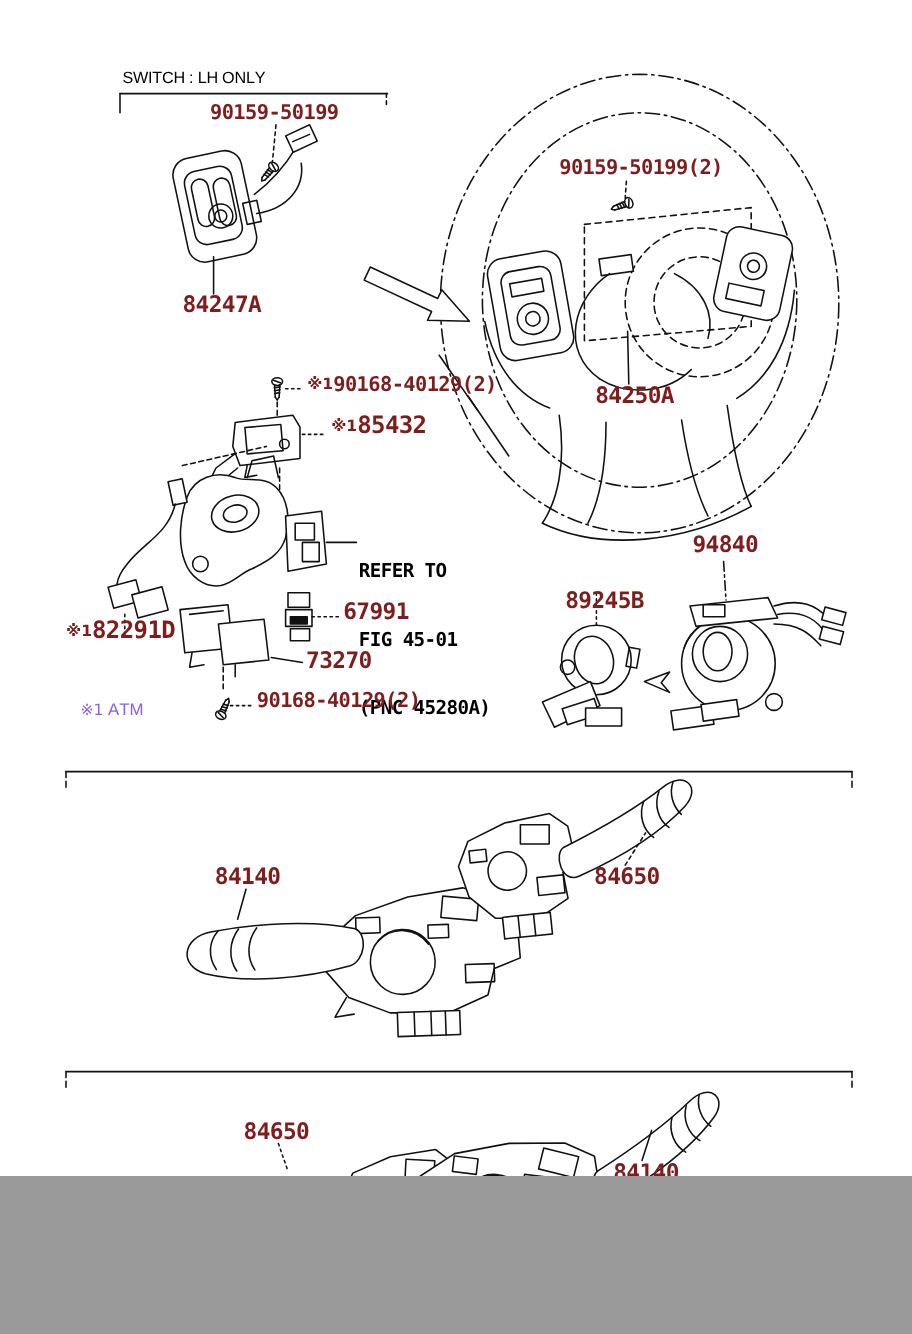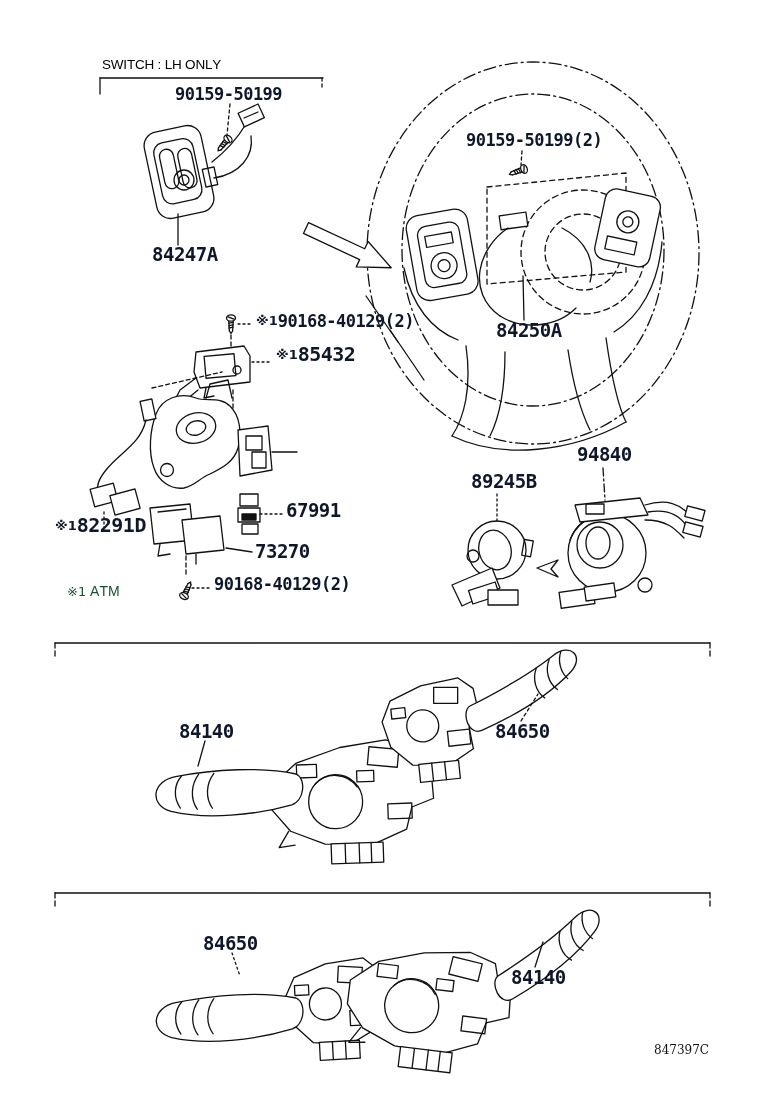--- a/index.html
+++ b/index.html
@@ -1,30 +1,30 @@
 <!DOCTYPE html>
 <html><head>
 <meta charset="utf-8">
 <style>
   html,body{margin:0;padding:0;background:#9a9a9a;}
-  .sheet{position:relative;width:760px;height:1112px;background:#ffffff;overflow:hidden;margin:0 auto;
+  .sheet{position:relative;width:760px;height:980px;background:#ffffff;overflow:hidden;margin:0 auto;
          font-kerning:none;}
   svg.art{position:absolute;left:0;top:0;}
   .plabel{position:absolute;font-family:"DejaVu Sans Mono","Liberation Mono",monospace;
-          font-weight:700;font-size:19px;line-height:1.02;color:#0f172a;white-space:pre;letter-spacing:-0.5px;}
+          font-weight:700;font-size:19px;line-height:1.02;color:#7f1d1d;white-space:pre;letter-spacing:-0.5px;}
   .sm{font-size:17px;}
   .xl{font-size:20px;}
   .plabel .mk{font-family:"DejaVu Sans","Liberation Sans",sans-serif;font-size:13px;font-weight:700;
               letter-spacing:0;vertical-align:2px;}
   .hdr{position:absolute;font-family:"Liberation Sans","DejaVu Sans",sans-serif;font-size:13.5px;
        font-weight:400;color:#000;white-space:pre;letter-spacing:-0.2px;}
   .refer{position:absolute;font-family:"DejaVu Sans Mono","Liberation Mono",monospace;
          font-weight:700;font-size:16px;line-height:19px;color:#000;white-space:pre;letter-spacing:-0.5px;}
   .note{position:absolute;font-family:"Liberation Sans","DejaVu Sans",sans-serif;font-size:14px;
-        color:#14532d;white-space:pre;}
+        color:#8b5cf6;white-space:pre;}
   .note .mk{font-family:"DejaVu Sans","Liberation Sans",sans-serif;font-size:13px;}
   .code{position:absolute;font-family:"DejaVu Serif","Liberation Serif",serif;font-size:12px;color:#111;}
 </style>
 </head>
 <body>
 
 <div class="sheet">
 
   <svg class="art" width="760" height="1112" viewBox="0 0 760 1112">
     <defs>
@@ -251,34 +251,39 @@
   <div class="plabel" style="left:152px;top:245px">84247A</div>
 
   <div class="plabel sm" style="left:466px;top:132px">90159-50199(2)</div>
 
   <div class="plabel" style="left:496px;top:321px">84250A</div>
 
   <div class="plabel sm" style="left:256px;top:313px"><span class="mk">※1</span><span>90168-40129(2)</span></div>
 
   <div class="plabel xl" style="left:276px;top:344px"><span class="mk">※1</span><span>85432</span></div>
 
+  <div class="refer" style="left:299px;top:428px">
+    <div>REFER TO</div>
+    <div>FIG 45-01</div>
+    <div>(PNC 45280A)</div>
+  </div>
 
   <div class="plabel" style="left:286px;top:501px">67991</div>
 
   <div class="plabel xl" style="left:55px;top:515px"><span class="mk">※1</span><span>82291D</span></div>
 
   <div class="plabel" style="left:255px;top:542px">73270</div>
 
   <div class="plabel sm" style="left:214px;top:576px">90168-40129(2)</div>
 
   <div class="note" style="left:67px;top:583px"><span class="mk">※1</span><span> </span><span>ATM</span></div>
 
   <div class="plabel" style="left:577px;top:445px">94840</div>
 
-  <div class="plabel" style="left:471px;top:472px">89245B</div>
+  <div class="plabel" style="left:471px;top:492px">89245B</div>
 
 
   <div class="plabel" style="left:179px;top:722px">84140</div>
 
   <div class="plabel" style="left:495px;top:722px">84650</div>
 
 
   <div class="plabel" style="left:203px;top:934px">84650</div>
 
   <div class="plabel" style="left:511px;top:968px">84140</div>

